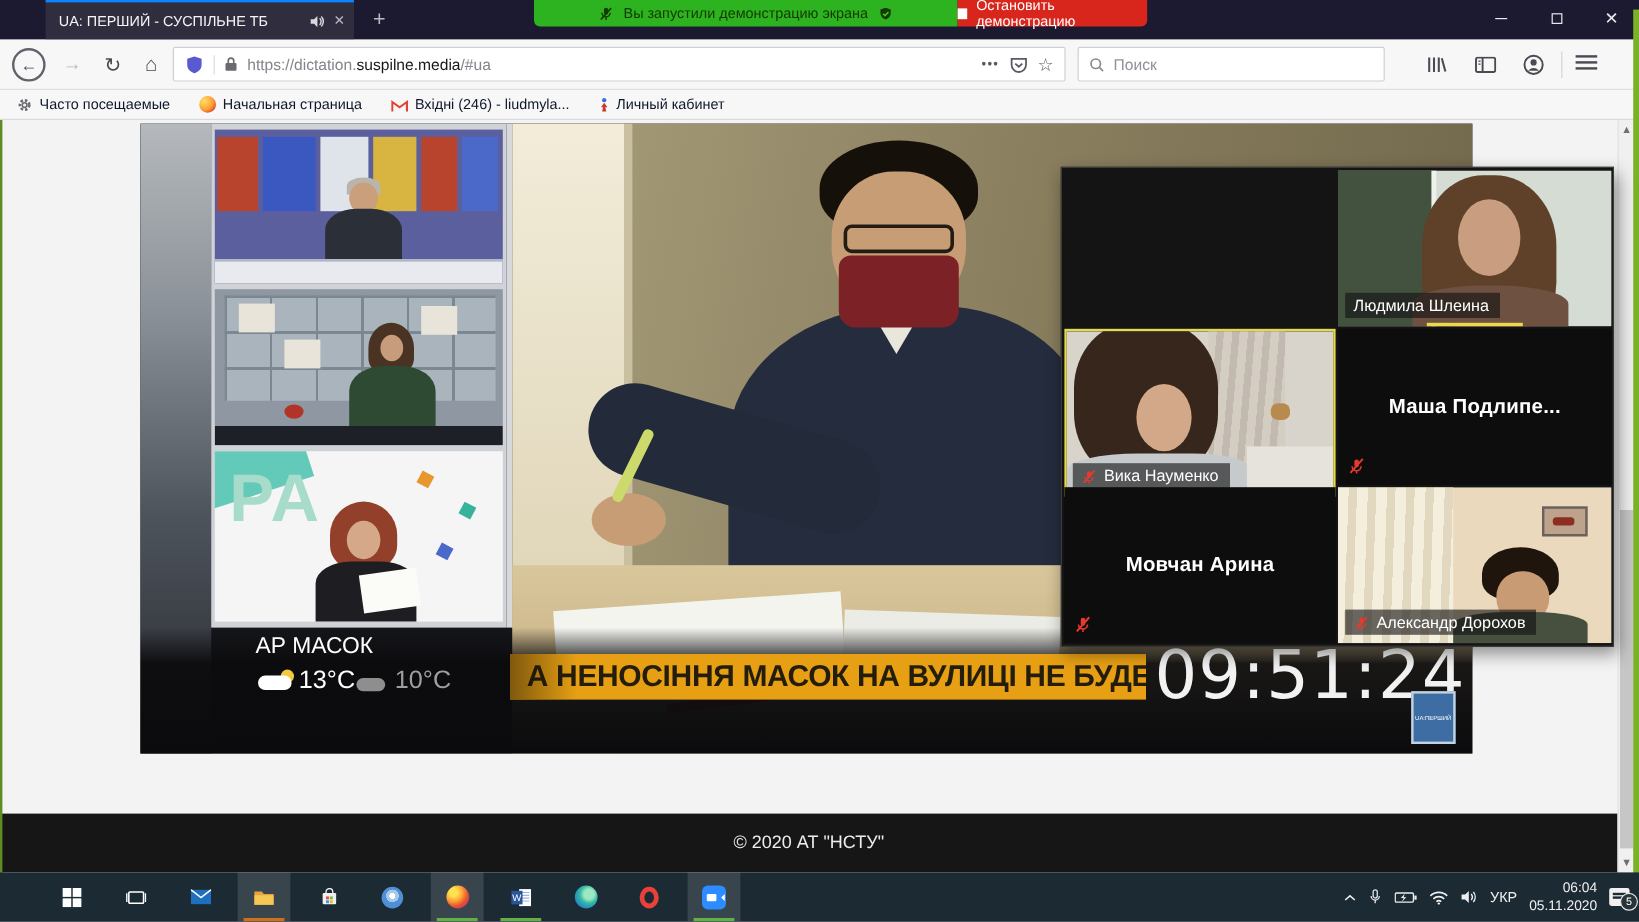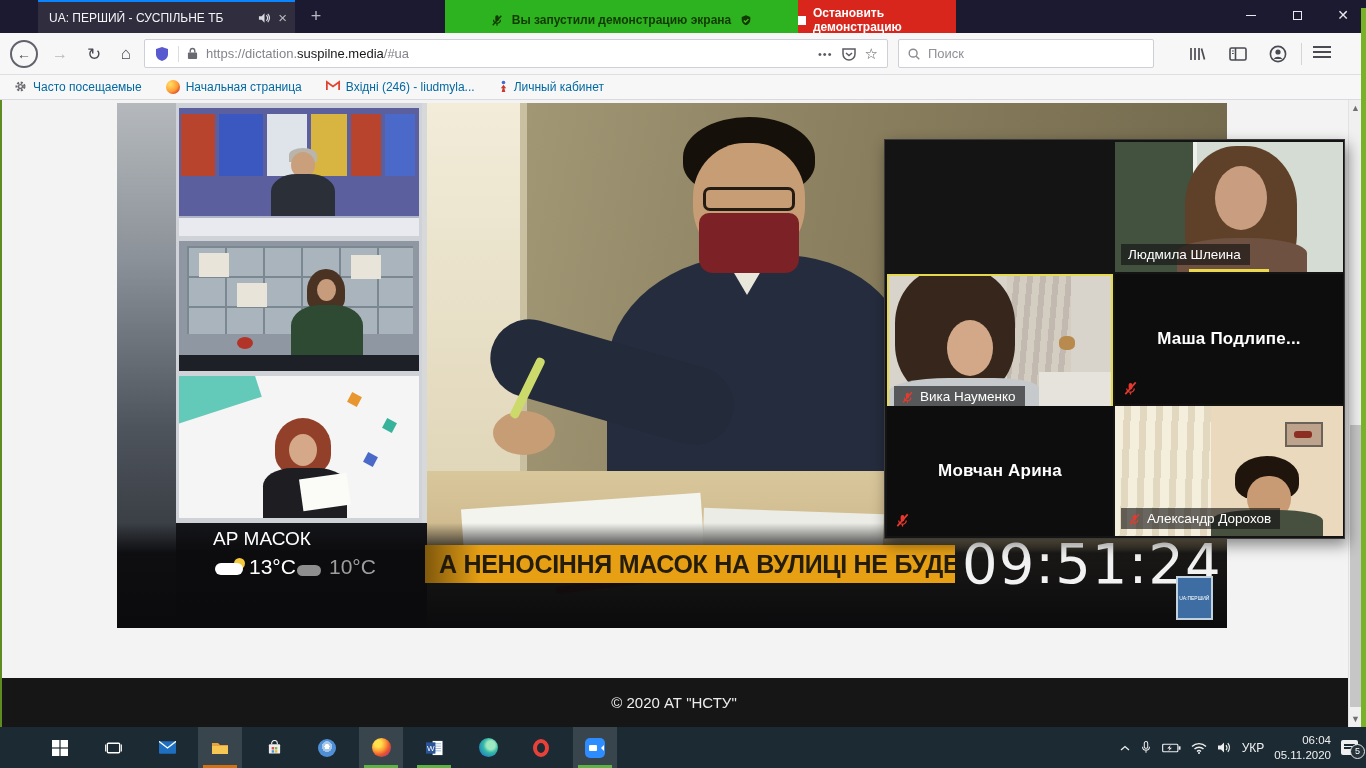--- a/index.html
+++ b/index.html
@@ -14,21 +14,21 @@
   .tab-close::after{content:"×"}
   .newtab{position:absolute;left:303px;top:4px;width:26px;height:26px;color:#b9b8c2;font-size:18px;text-align:center;line-height:25px}
   .winctl{position:absolute;right:0;top:0;height:30px;display:flex}
   .wbtn{width:46px;height:30px;display:flex;align-items:center;justify-content:center}
   .w-min{width:10px;height:1px;background:#e8e8ee}
   .w-max{width:9px;height:9px;border:1px solid #e8e8ee}
   .w-close{color:#e8e8ee;font-size:14px;line-height:1}
   .w-close::after{content:"✕"}
 
   
-  .banner{position:absolute;left:445px;top:0;height:40px;display:flex;font-size:12px;font-weight:bold}
+  .banner{position:absolute;left:445px;top:0;height:22px;display:flex;font-size:12px;font-weight:normal}
   .banner-green{width:353px;background:#2db31f;color:#123a02;display:flex;align-items:center;justify-content:center;gap:9px;border-radius:0 0 0 5px}
   .banner-red{width:158px;background:#d8261c;color:#fff;display:flex;align-items:center;justify-content:center;gap:7px;border-radius:0 0 5px 0}
   .stopsq{width:9px;height:9px;background:#fff}
 
   
   .toolbar{position:absolute;left:0;top:33px;width:1366px;height:42px;background:#f7f7f8;border-bottom:1px solid #dfdfe3}
   .navbtn{position:absolute;top:7px;width:28px;height:28px;display:flex;align-items:center;justify-content:center;font-size:16px;color:#4a4a52}
   .i-back{border:2px solid #62626b;border-radius:50%;font-size:14px}
   .i-back::after{content:"←"}
   .i-fwd{color:#b9b9bf}.i-fwd::after{content:"→"}
@@ -45,21 +45,21 @@
   .search{position:absolute;left:898px;top:6px;width:256px;height:29px;background:#fff;border:1px solid #cfcfd8;border-radius:2px;display:flex;align-items:center;padding:0 8px;gap:7px}
   .search input{border:0;outline:0;font-size:13px;width:190px;background:transparent;font-family:"Liberation Sans",sans-serif}
   .search input::placeholder{color:#909098}
   .toolicon{position:absolute;top:10px;width:24px;height:22px;display:flex;align-items:center;justify-content:center}
   .tool-sep{position:absolute;left:1301px;top:10px;width:1px;height:22px;background:#d4d4da}
   .burger{position:absolute;left:1313px;top:13px;width:18px}
   .burger span{display:block;height:2px;background:#4a4a52;margin-bottom:3px}
 
   
   .bookbar{position:absolute;left:0;top:75px;width:1366px;height:25px;background:#f7f7f8;border-bottom:1px solid #d9d9de;display:flex;align-items:center;padding-left:14px;gap:24px}
-  .bm{display:flex;align-items:flex-start;gap:6px;font-size:12px;color:#0369a1}
+  .bm{display:flex;align-items:flex-end;gap:6px;font-size:12px;color:#0f172a}
   .ff-mini{width:14px;height:14px;border-radius:50%;background:radial-gradient(circle at 30% 30%,#ffe066,#ff9a33 55%,#d6452b 80%,#8a2e6a)}
 
   
   .page{position:absolute;left:0;top:100px;width:1366px;height:627px;background:#f3f3f4}
   .footerband{position:absolute;left:0;top:678px;width:1348px;height:49px;background:#161616;color:#ededed;font-size:15px;text-align:center;line-height:49px}
 
   
   .sbar{position:absolute;left:1348px;top:100px;width:13px;height:627px;background:#f0f0f0;border-left:1px solid #e2e2e2}
   .sb-thumb{position:absolute;left:1px;top:325px;width:11px;height:282px;background:#c6c6c6}
   .sb-arrow{position:absolute;left:0;width:13px;height:14px;color:#707070;font-size:9px;text-align:center;line-height:14px}
@@ -358,20 +358,21 @@
         <span class="cell" style="left:58px;top:42px;width:30px;height:24px"></span>
         <span class="cell" style="left:172px;top:14px;width:30px;height:24px"></span>
         <span class="w-hair"></span>
         <span class="w-face"></span>
         <span class="w-body"></span>
         <span class="flower"></span>
         <span class="desk2"></span>
       </div>
       <div class="thumb t3">
         <span class="wedge"></span>
+        <span class="ra">РА</span>
         <span class="tri" style="left:170px;top:18px;background:#e8962e"></span>
         <span class="tri" style="left:205px;top:44px;background:#37b39b"></span>
         <span class="tri" style="left:186px;top:78px;background:#4a69c8"></span>
         <span class="r-hair"></span>
         <span class="r-face"></span>
         <span class="r-body"></span>
         <span class="papers"></span>
       </div>
     </div>
     <div class="vdivider"></div>

